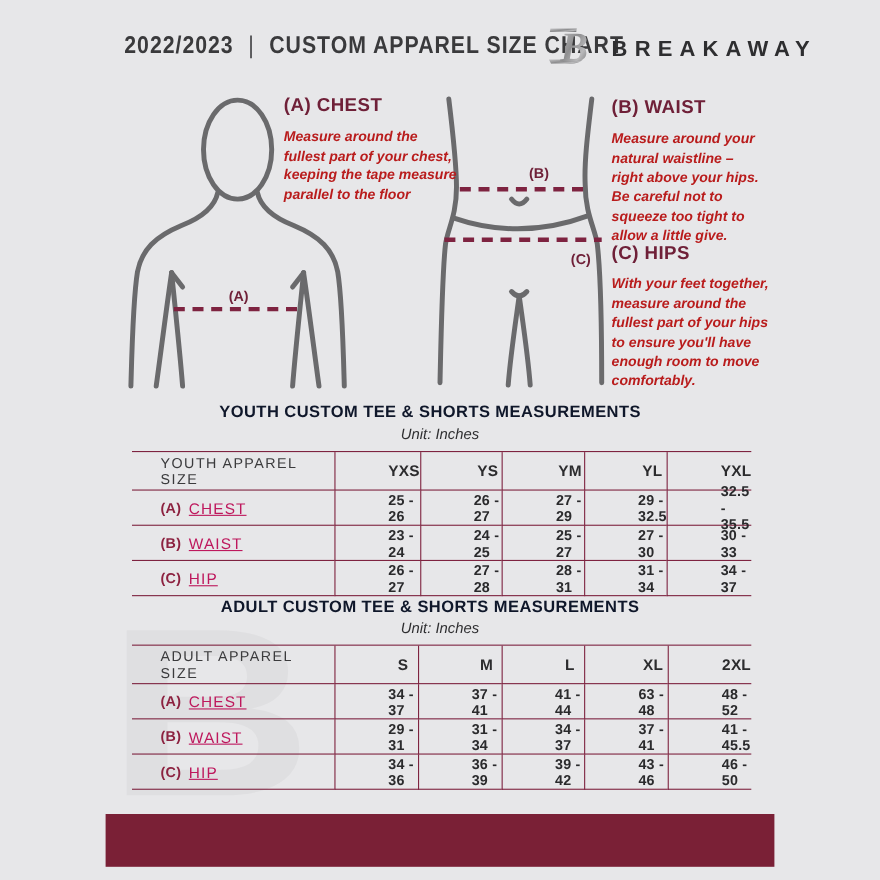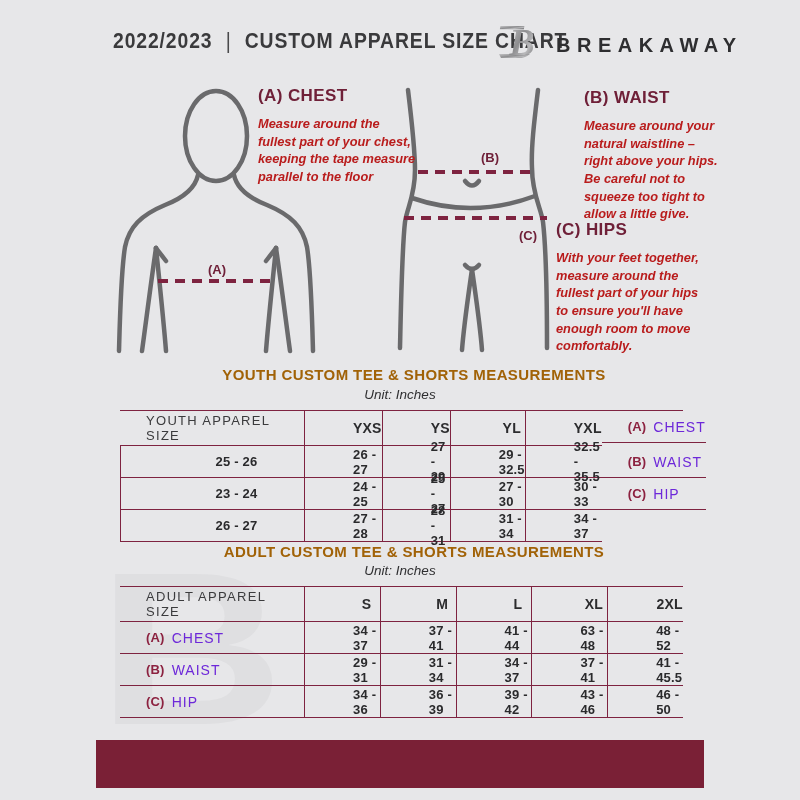--- a/index.html
+++ b/index.html
@@ -21,49 +21,49 @@
   .brand-logo{left:496px;top:17px;}
   .brand-name{
     left:556px;top:34px;font-weight:bold;font-size:20px;color:#2e2e30;
     letter-spacing:6.5px;white-space:nowrap;
   }
 
   
   .guide-head{font-weight:700;font-size:17px;color:#6f2038;letter-spacing:.4px;margin:0 0 9px 0;}
   .guide-body{font-style:italic;font-size:12.8px;line-height:1.38;color:#b91c1c;margin:0;font-weight:700;}
   .chest-block{left:258px;top:86px;width:162px;}
-  .waist-block{left:556px;top:88px;width:142px;margin-left:28px;}
+  .waist-block{left:556px;top:88px;width:142px;}
   .hips-block{left:556px;top:220px;width:148px;}
   svg.figure{overflow:visible;}
   svg.figure path, svg.figure ellipse{fill:none;stroke:#6a6a6c;stroke-width:4.5;stroke-linecap:round;}
   svg.figure line{stroke:#7e2340;stroke-width:4;stroke-dasharray:10 7;}
   svg.figure text{fill:#6f2038;font-weight:bold;font-size:13px;font-family:"Liberation Sans",sans-serif;}
 
   
-  .sec-title{left:110px;width:608px;text-align:center;font-weight:bold;font-size:15px;color:#a16207;letter-spacing:.4px;}
+  .sec-title{left:87px;width:608px;text-align:center;font-weight:bold;font-size:15px;color:#0f172a;letter-spacing:.4px;}
   .sec-unit{left:96px;width:608px;text-align:center;font-style:italic;font-size:13.5px;color:#2f2f31;font-weight:500;}
 
   
   .size-table{
     left:120px;width:563px;display:grid;
     grid-template-columns:184px repeat(5,1fr);
     border-top:1.5px solid #7e2340;
     z-index:2;
   }
   .cell{
     display:flex;align-items:center;justify-content:center;
     border-bottom:1.5px solid #7e2340;
     height:31px;font-size:13px;color:#2a2a2c;font-weight:bold;letter-spacing:.2px;padding-left:48px;
   }
   .cell.hd{height:34px;font-size:14px;color:#2c2c2e;}
   .cell.v{border-left:1.5px solid #7e2340;}
   .cell.lab{justify-content:flex-start;padding-left:26px;}
   .cell.size-lab{font-weight:normal;font-size:13px;letter-spacing:1.3px;color:#3b3b3d;}
   .rk{color:#8c2240;font-weight:800;margin-right:7px;}
-  .rl{color:#6d28d9;font-weight:normal;font-size:14px;letter-spacing:1px;}
+  .rl{color:#be185d;font-weight:normal;font-size:14px;letter-spacing:1px;text-decoration:underline;}
 
   
   .watermark{
     left:98px;top:560px;font-size:218px;line-height:.82;font-weight:bold;
     color:#dfdfe1;z-index:0;transform:scaleX(1.18);transform-origin:left top;
     user-select:none;
   }
   .footer-bar{left:96px;top:740px;width:608px;height:48px;background:#7a2036;z-index:3;}
 </style>
 </head>
@@ -135,20 +135,21 @@
   <p class="guide-body">With your feet together, measure around the fullest part of your hips to ensure you'll have enough room to move comfortably.</p>
 </div>
 
 <div class="abs sec-title" style="top:366px;">YOUTH CUSTOM TEE &amp; SHORTS MEASUREMENTS</div>
 <div class="abs sec-unit" style="top:387px;">Unit: Inches</div>
 
 <div class="abs size-table" style="top:410px;">
   <div class="cell hd lab size-lab">YOUTH APPAREL SIZE</div>
   <div class="cell hd v">YXS</div>
   <div class="cell hd v">YS</div>
+  <div class="cell hd v">YM</div>
   <div class="cell hd v">YL</div>
   <div class="cell hd v">YXL</div>
 
   <div class="cell lab">
     <span class="rk">(A)</span>
     <span class="rl">CHEST</span>
   </div>
   <div class="cell v">25 - 26</div>
   <div class="cell v">26 - 27</div>
   <div class="cell v">27 - 29</div>

